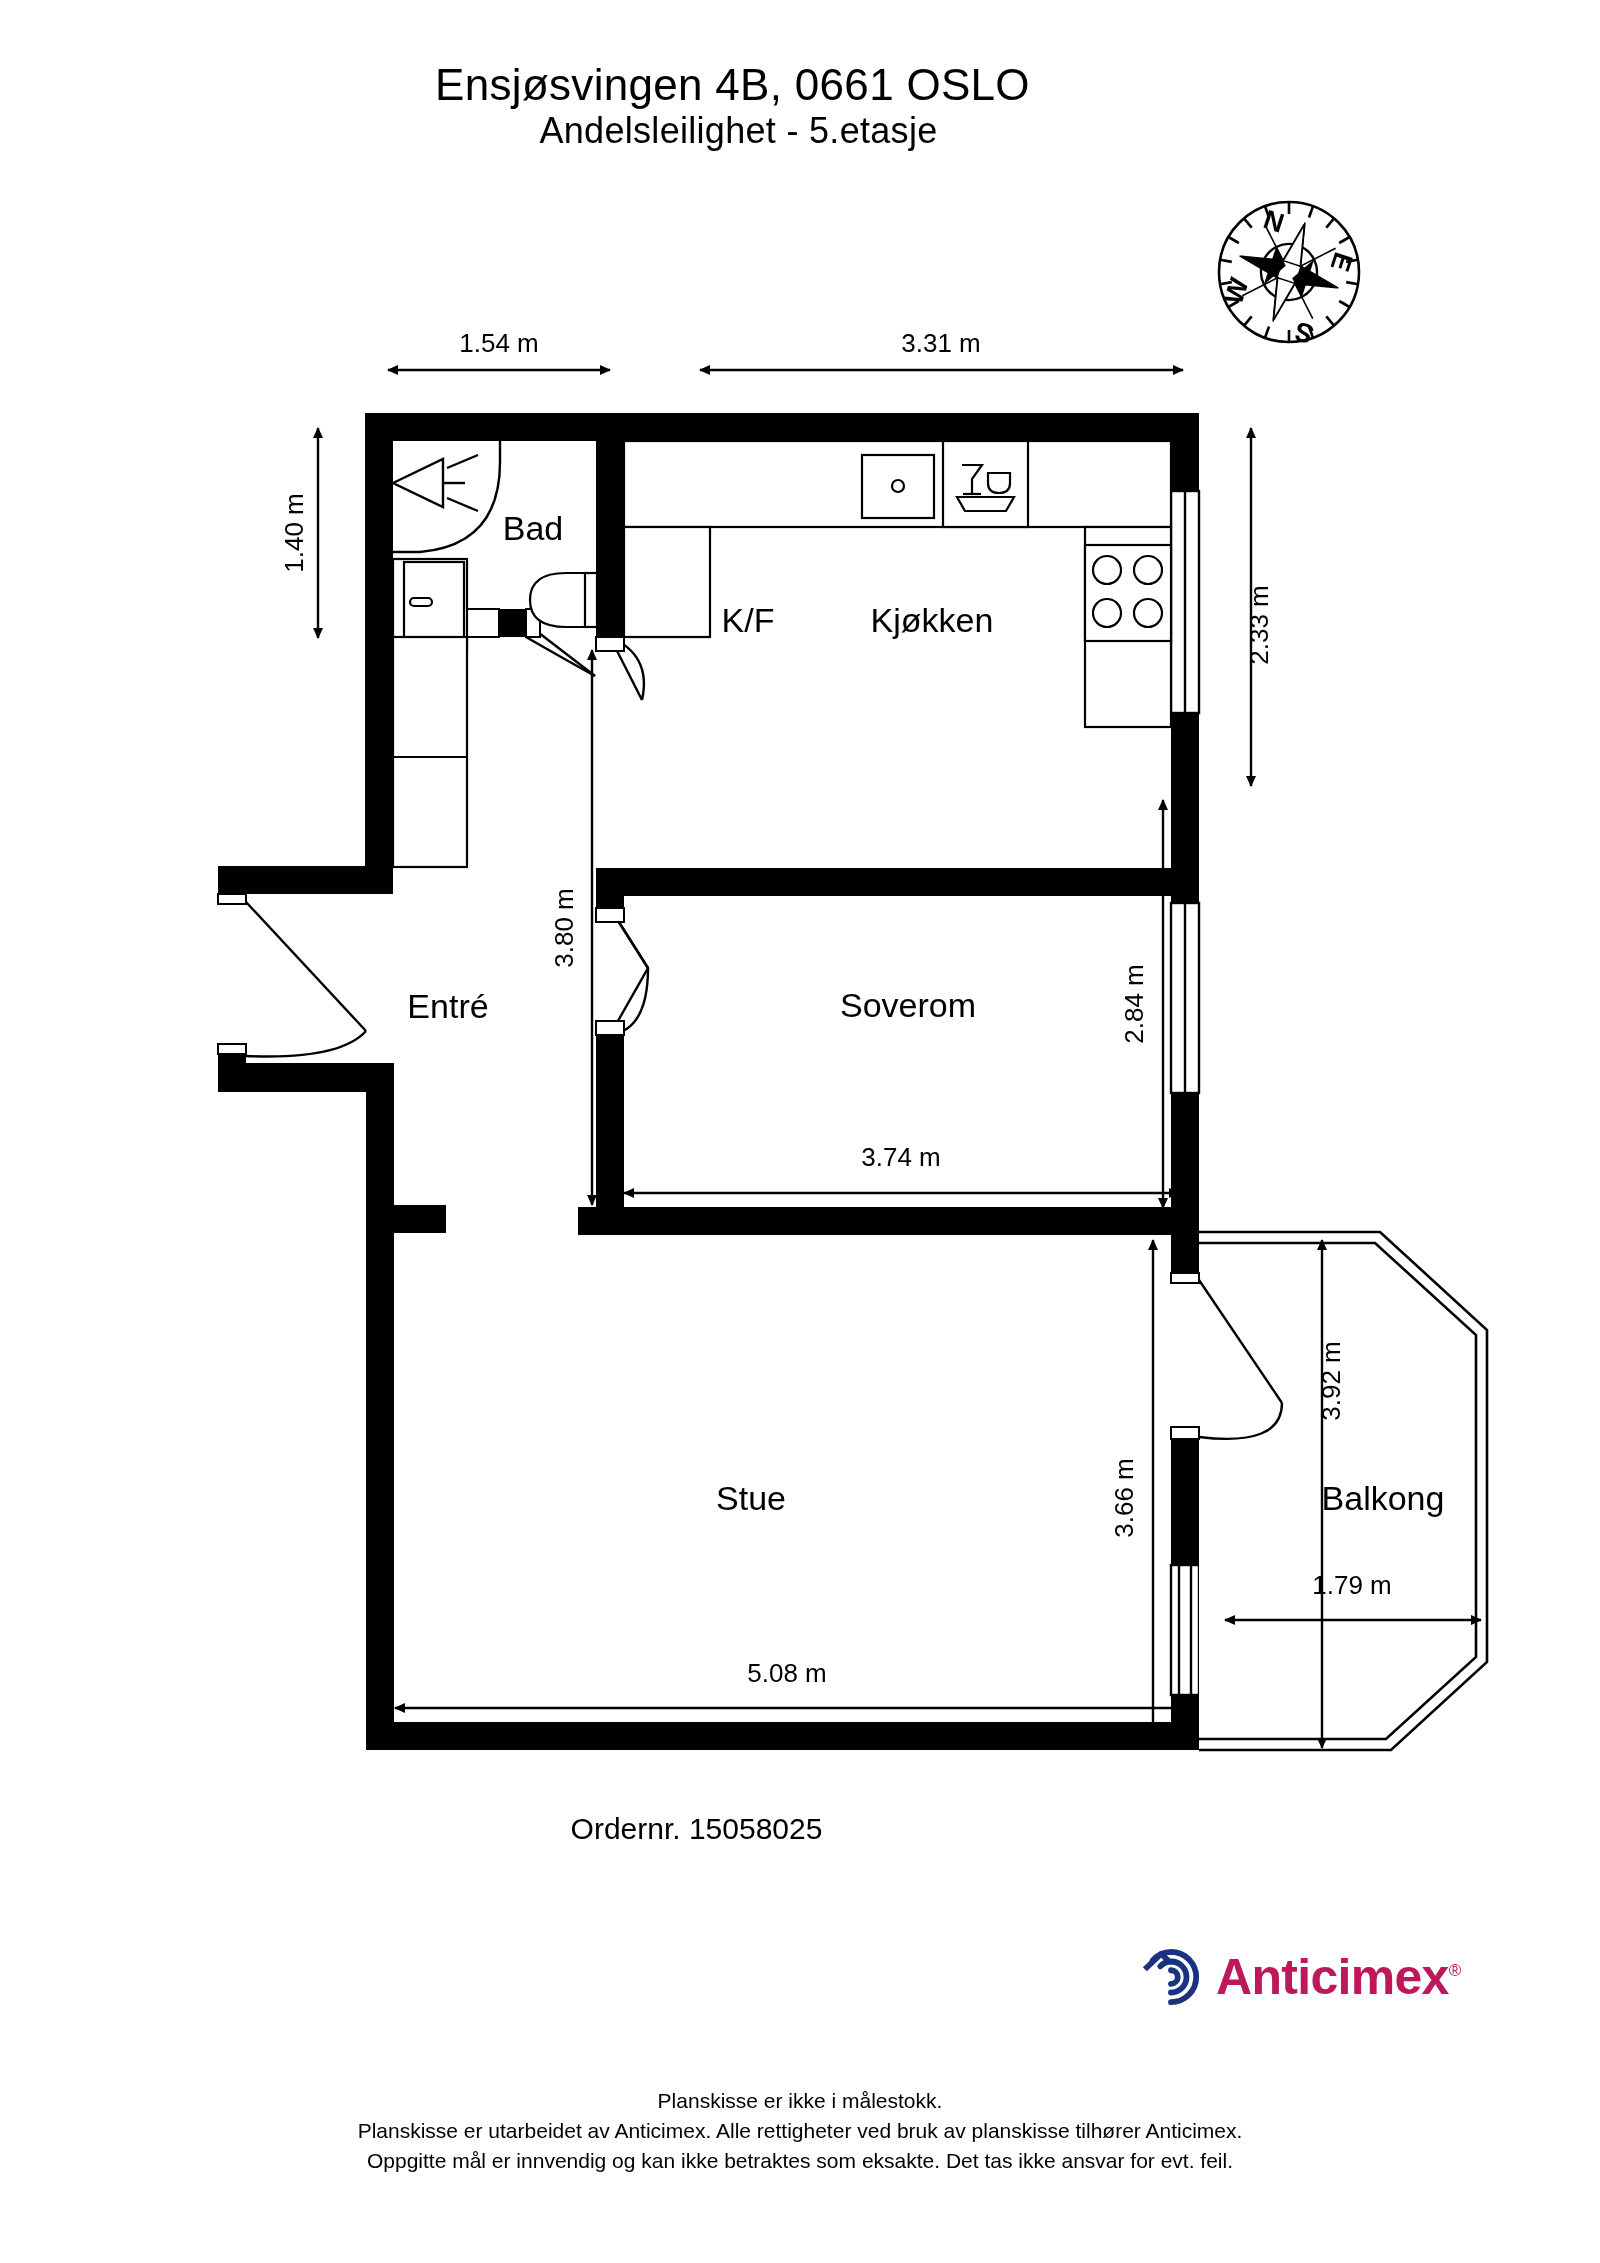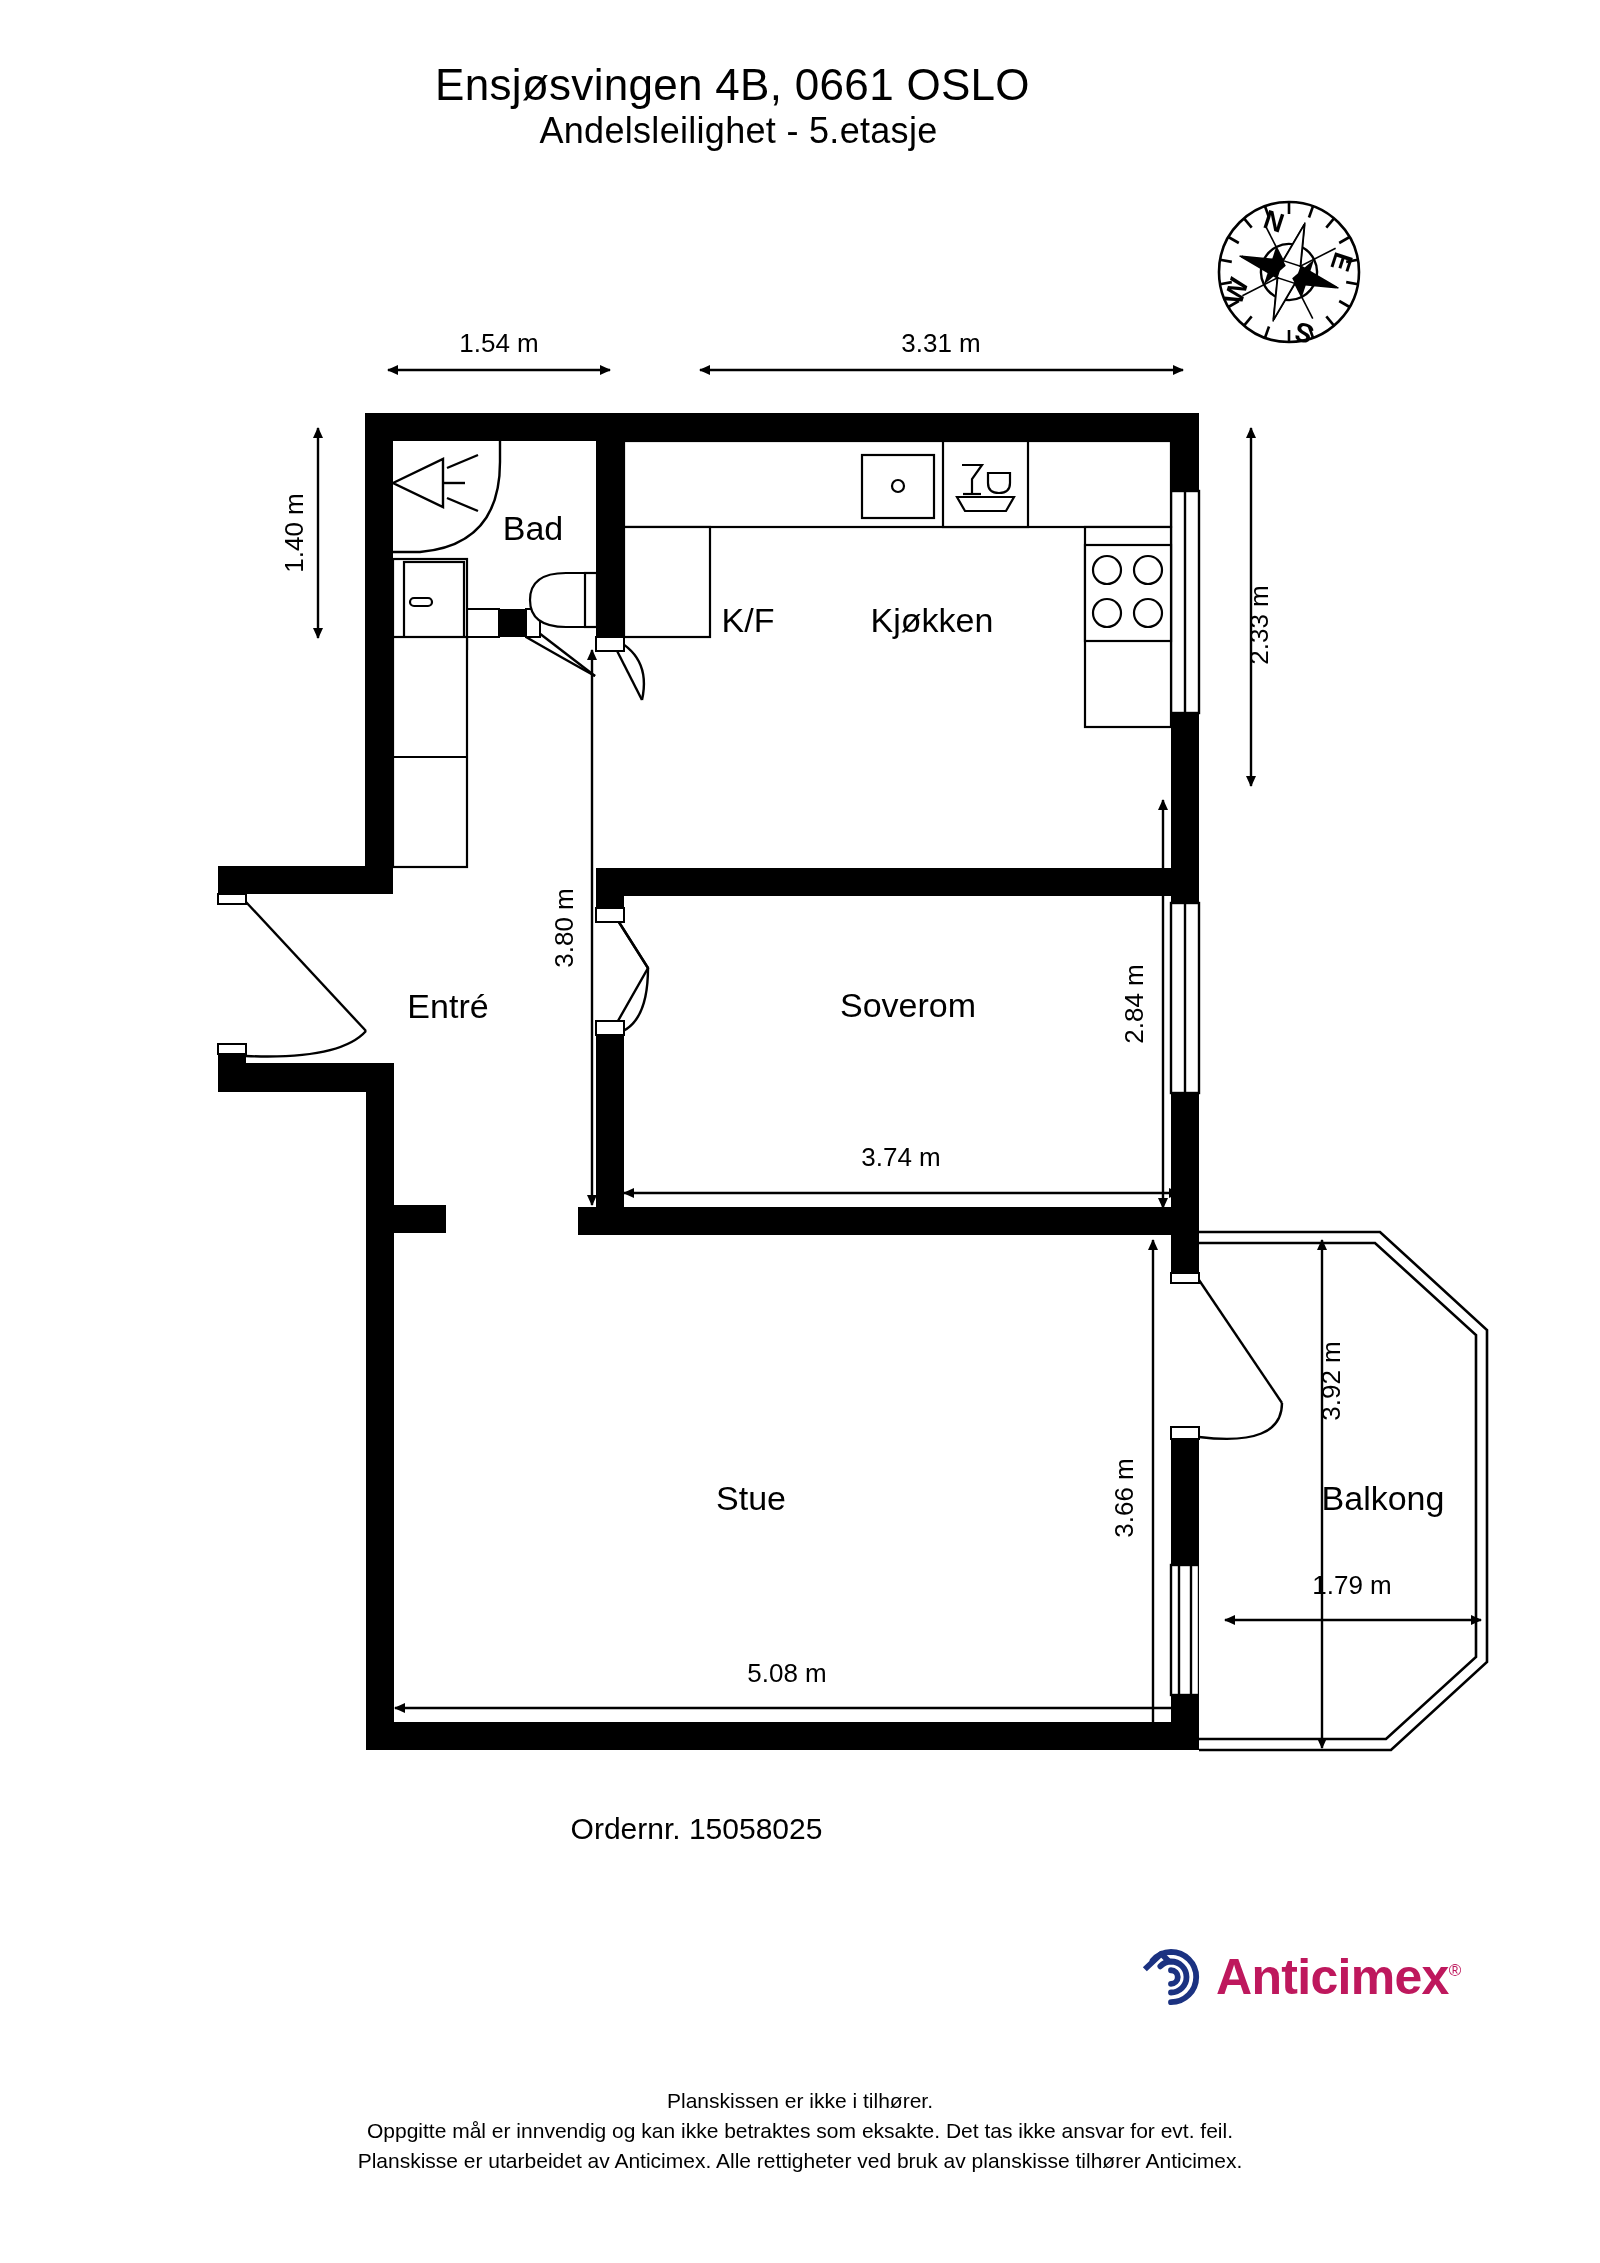--- a/index.html
+++ b/index.html
@@ -292,16 +292,16 @@
       <path d="M32,39 A7,7 0 1 0 32,25"></path>
     </g>
     <path d="M5,24 L22,8 L31,17" fill="none" stroke="#1b3281" stroke-width="6" stroke-linejoin="round"></path>
   </svg>
   <div id="logo-text" style="color: #be185d;">
     <span>Anticimex</span><span id="logo-reg">®</span>
   </div>
 </div>
 
 <div id="footer">
-  <div>Planskissen er ikke i tilhører.</div>
+  <div>Planskisse er ikke i målestokk.</div>
+  <div>Planskisse er utarbeidet av Anticimex. Alle rettigheter ved bruk av planskisse tilhører Anticimex.</div>
   <div>Oppgitte mål er innvendig og kan ikke betraktes som eksakte. Det tas ikke ansvar for evt. feil.</div>
-  <div>Planskisse er utarbeidet av Anticimex. Alle rettigheter ved bruk av planskisse tilhører Anticimex.</div>
 </div>
 
 </body></html>

